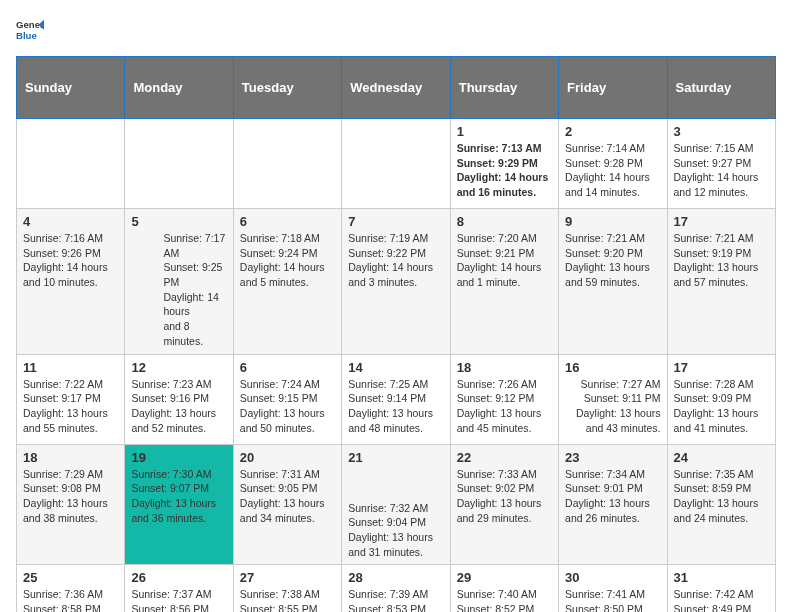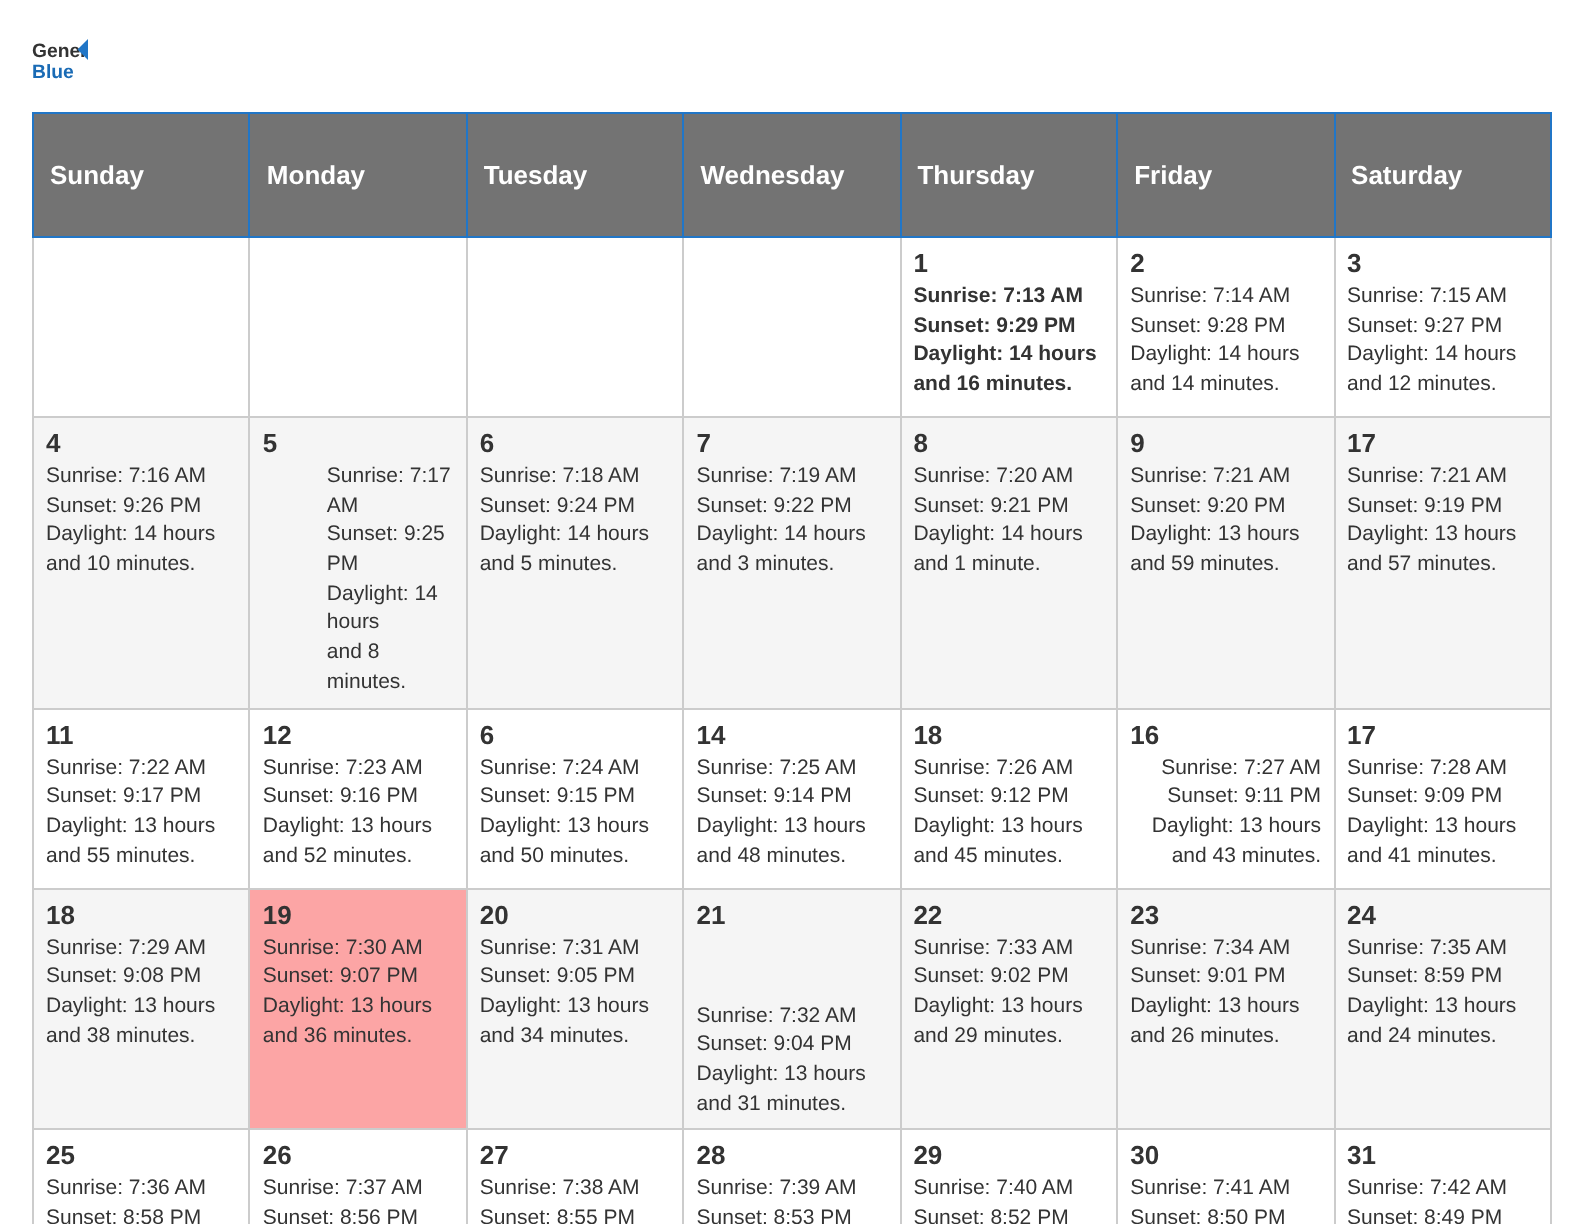--- a/index.html
+++ b/index.html
@@ -237,21 +237,21 @@
         </td>
       </tr>
       <tr>
         <td style="background: rgb(245, 245, 245);">
           <div class="day-number">18</div>
           <div class="day-info" style="white-space: pre-line;">Sunrise: 7:29 AM
 Sunset: 9:08 PM
 Daylight: 13 hours
 and 38 minutes.</div>
         </td>
-        <td style="background: #fca5a5;">
+        <td style="background: #14b8a6;">
           <div class="day-number">19</div>
           <div class="day-info" style="white-space: pre-line;">Sunrise: 7:30 AM
 Sunset: 9:07 PM
 Daylight: 13 hours
 and 36 minutes.</div>
         </td>
         <td style="background: rgb(245, 245, 245);">
           <div class="day-number">20</div>
           <div class="day-info" style="white-space: pre-line;">Sunrise: 7:31 AM
 Sunset: 9:05 PM

